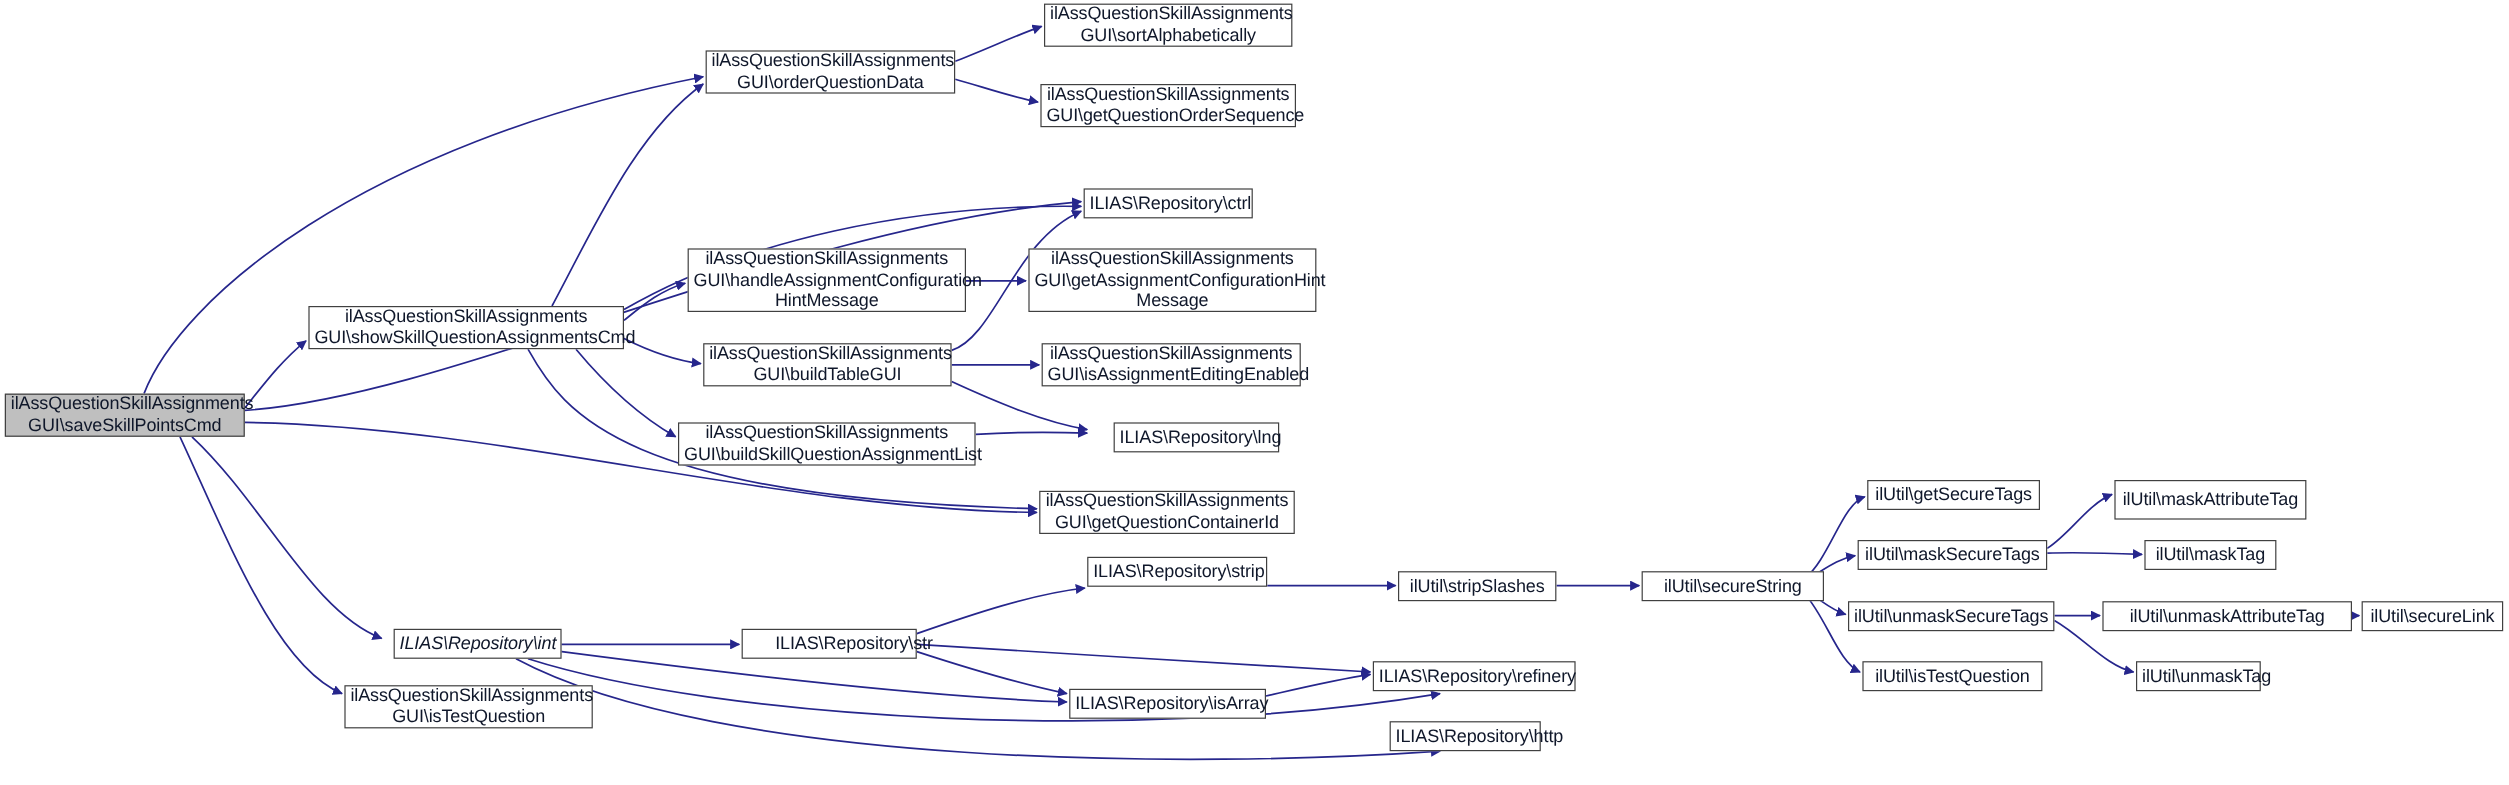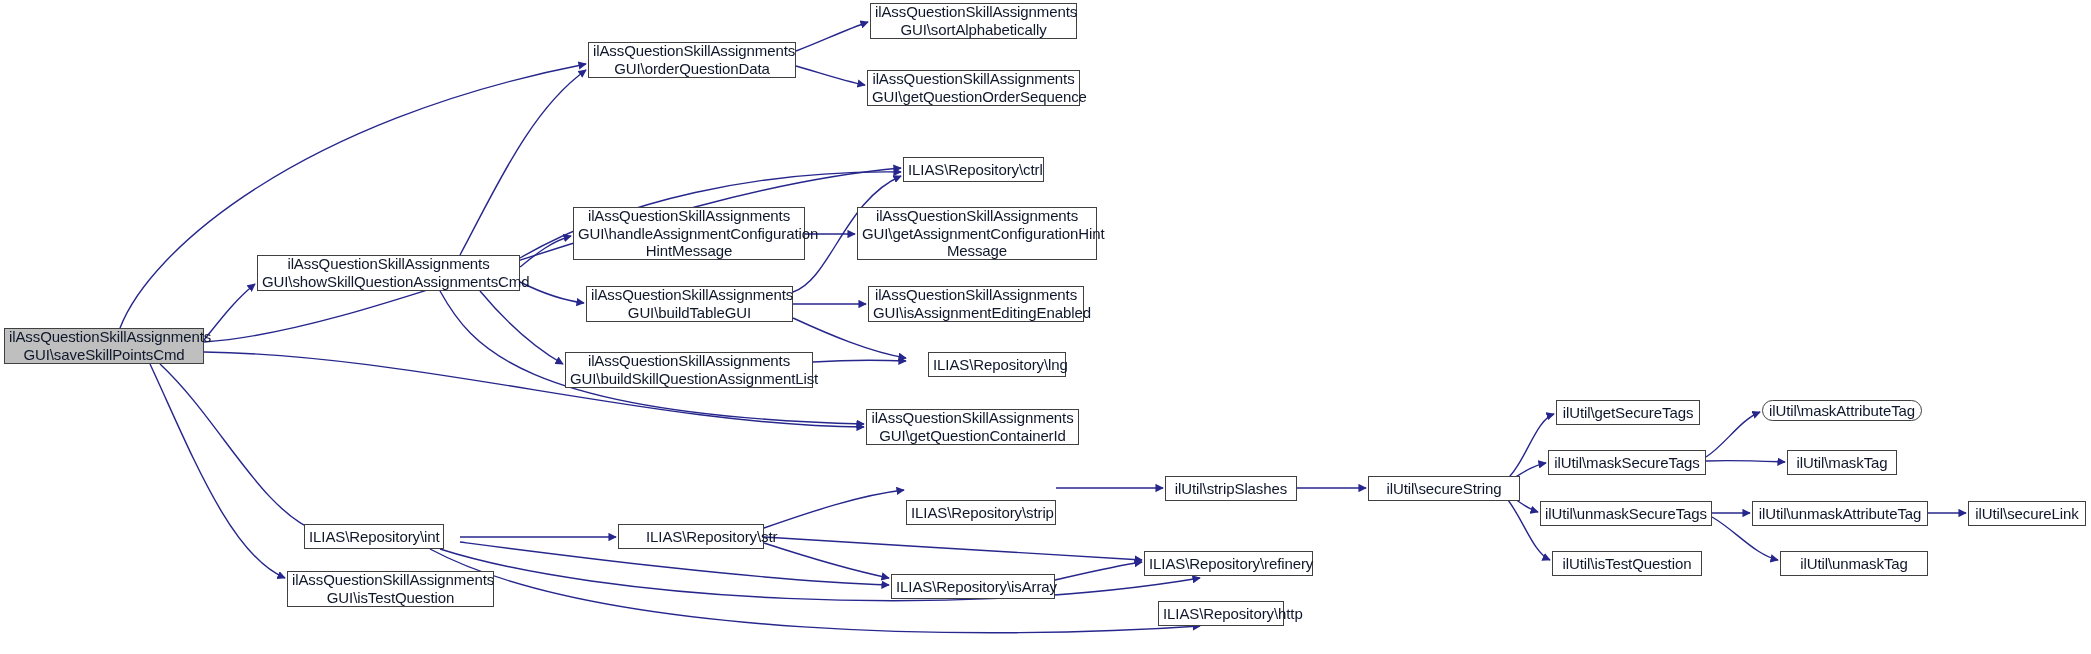--- a/index.html
+++ b/index.html
@@ -99,21 +99,21 @@
         <path d="M 764 537 C 880 545 1040 553 1142 560" fill="none" stroke="#26268c" stroke-width="1.4" marker-end="url(#arrow)"></path>
         <path d="M 764 543 C 810 558 850 570 889 578" fill="none" stroke="#26268c" stroke-width="1.4" marker-end="url(#arrow)"></path>
         <path d="M 1055 580 C 1090 572 1115 566 1142 562" fill="none" stroke="#26268c" stroke-width="1.4" marker-end="url(#arrow)"></path>
       </g>
   </svg>
   <div id="node-layer">
       <div class="node root" style="left: 4px; top: 328px; width: 200px; height: 36px;"><span class="node-label">ilAssQuestionSkillAssignments
 GUI\saveSkillPointsCmd</span></div>
       <div class="node" style="left: 257px; top: 255px; width: 263px; height: 36px;"><span class="node-label">ilAssQuestionSkillAssignments
 GUI\showSkillQuestionAssignmentsCmd</span></div>
-      <div class="node" style="left: 304px; top: 524px; width: 140px; height: 25px;"><span class="node-label">ILIAS\Repository\int</span></div>
+      <div class="node" style="left: 328px; top: 524px; width: 140px; height: 25px; font-style: italic;"><span class="node-label">ILIAS\Repository\int</span></div>
       <div class="node" style="left: 287px; top: 571px; width: 207px; height: 36px;"><span class="node-label">ilAssQuestionSkillAssignments
 GUI\isTestQuestion</span></div>
       <div class="node" style="left: 588px; top: 42px; width: 208px; height: 36px;"><span class="node-label">ilAssQuestionSkillAssignments
 GUI\orderQuestionData</span></div>
       <div class="node" style="left: 573px; top: 207px; width: 232px; height: 53px;"><span class="node-label">ilAssQuestionSkillAssignments
 GUI\handleAssignmentConfiguration
 HintMessage</span></div>
       <div class="node" style="left: 586px; top: 286px; width: 207px; height: 36px;"><span class="node-label">ilAssQuestionSkillAssignments
 GUI\buildTableGUI</span></div>
       <div class="node" style="left: 565px; top: 352px; width: 248px; height: 36px;"><span class="node-label">ilAssQuestionSkillAssignments
@@ -125,29 +125,29 @@
 GUI\getQuestionOrderSequence</span></div>
       <div class="node" style="left: 903px; top: 157px; width: 141px; height: 25px;"><span class="node-label">ILIAS\Repository\ctrl</span></div>
       <div class="node" style="left: 857px; top: 207px; width: 240px; height: 53px;"><span class="node-label">ilAssQuestionSkillAssignments
 GUI\getAssignmentConfigurationHint
 Message</span></div>
       <div class="node" style="left: 868px; top: 286px; width: 216px; height: 36px;"><span class="node-label">ilAssQuestionSkillAssignments
 GUI\isAssignmentEditingEnabled</span></div>
       <div class="node" style="left: 928px; top: 352px; width: 138px; height: 25px;"><span class="node-label">ILIAS\Repository\lng</span></div>
       <div class="node" style="left: 866px; top: 409px; width: 213px; height: 36px;"><span class="node-label">ilAssQuestionSkillAssignments
 GUI\getQuestionContainerId</span></div>
-      <div class="node" style="left: 906px; top: 500px; width: 150px; height: 25px; justify-content: flex-end;"><span class="node-label">ILIAS\Repository\strip</span></div>
+      <div class="node" style="left: 906px; top: 464px; width: 150px; height: 25px; justify-content: flex-end;"><span class="node-label">ILIAS\Repository\strip</span></div>
       <div class="node" style="left: 1144px; top: 551px; width: 169px; height: 25px;"><span class="node-label">ILIAS\Repository\refinery</span></div>
       <div class="node" style="left: 891px; top: 574px; width: 164px; height: 25px;"><span class="node-label">ILIAS\Repository\isArray</span></div>
       <div class="node" style="left: 1158px; top: 601px; width: 126px; height: 25px;"><span class="node-label">ILIAS\Repository\http</span></div>
       <div class="node" style="left: 1165px; top: 476px; width: 132px; height: 25px;"><span class="node-label">ilUtil\stripSlashes</span></div>
       <div class="node" style="left: 1368px; top: 476px; width: 152px; height: 25px;"><span class="node-label">ilUtil\secureString</span></div>
       <div class="node" style="left: 1556px; top: 400px; width: 144px; height: 25px;"><span class="node-label">ilUtil\getSecureTags</span></div>
       <div class="node" style="left: 1548px; top: 450px; width: 158px; height: 25px;"><span class="node-label">ilUtil\maskSecureTags</span></div>
       <div class="node" style="left: 1540px; top: 501px; width: 172px; height: 25px;"><span class="node-label">ilUtil\unmaskSecureTags</span></div>
       <div class="node" style="left: 1552px; top: 551px; width: 150px; height: 25px;"><span class="node-label">ilUtil\isTestQuestion</span></div>
-      <div class="node" style="left: 1762px; top: 400px; width: 160px; height: 21px; border-radius: 12px;"><span class="node-label">ilUtil\maskAttributeTag</span></div>
+      <div class="node" style="left: 1762px; top: 400px; width: 160px; height: 33px;"><span class="node-label">ilUtil\maskAttributeTag</span></div>
       <div class="node" style="left: 1787px; top: 450px; width: 110px; height: 25px;"><span class="node-label">ilUtil\maskTag</span></div>
-      <div class="node" style="left: 1752px; top: 501px; width: 176px; height: 25px;"><span class="node-label">ilUtil\unmaskAttributeTag</span></div>
-      <div class="node" style="left: 1780px; top: 551px; width: 148px; height: 25px;"><span class="node-label">ilUtil\unmaskTag</span></div>
+      <div class="node" style="left: 1752px; top: 501px; width: 208px; height: 25px;"><span class="node-label">ilUtil\unmaskAttributeTag</span></div>
+      <div class="node" style="left: 1780px; top: 551px; width: 104px; height: 25px;"><span class="node-label">ilUtil\unmaskTag</span></div>
       <div class="node" style="left: 1968px; top: 501px; width: 118px; height: 25px;"><span class="node-label">ilUtil\secureLink</span></div>
     </div>
 </div>
 
 </body></html>

